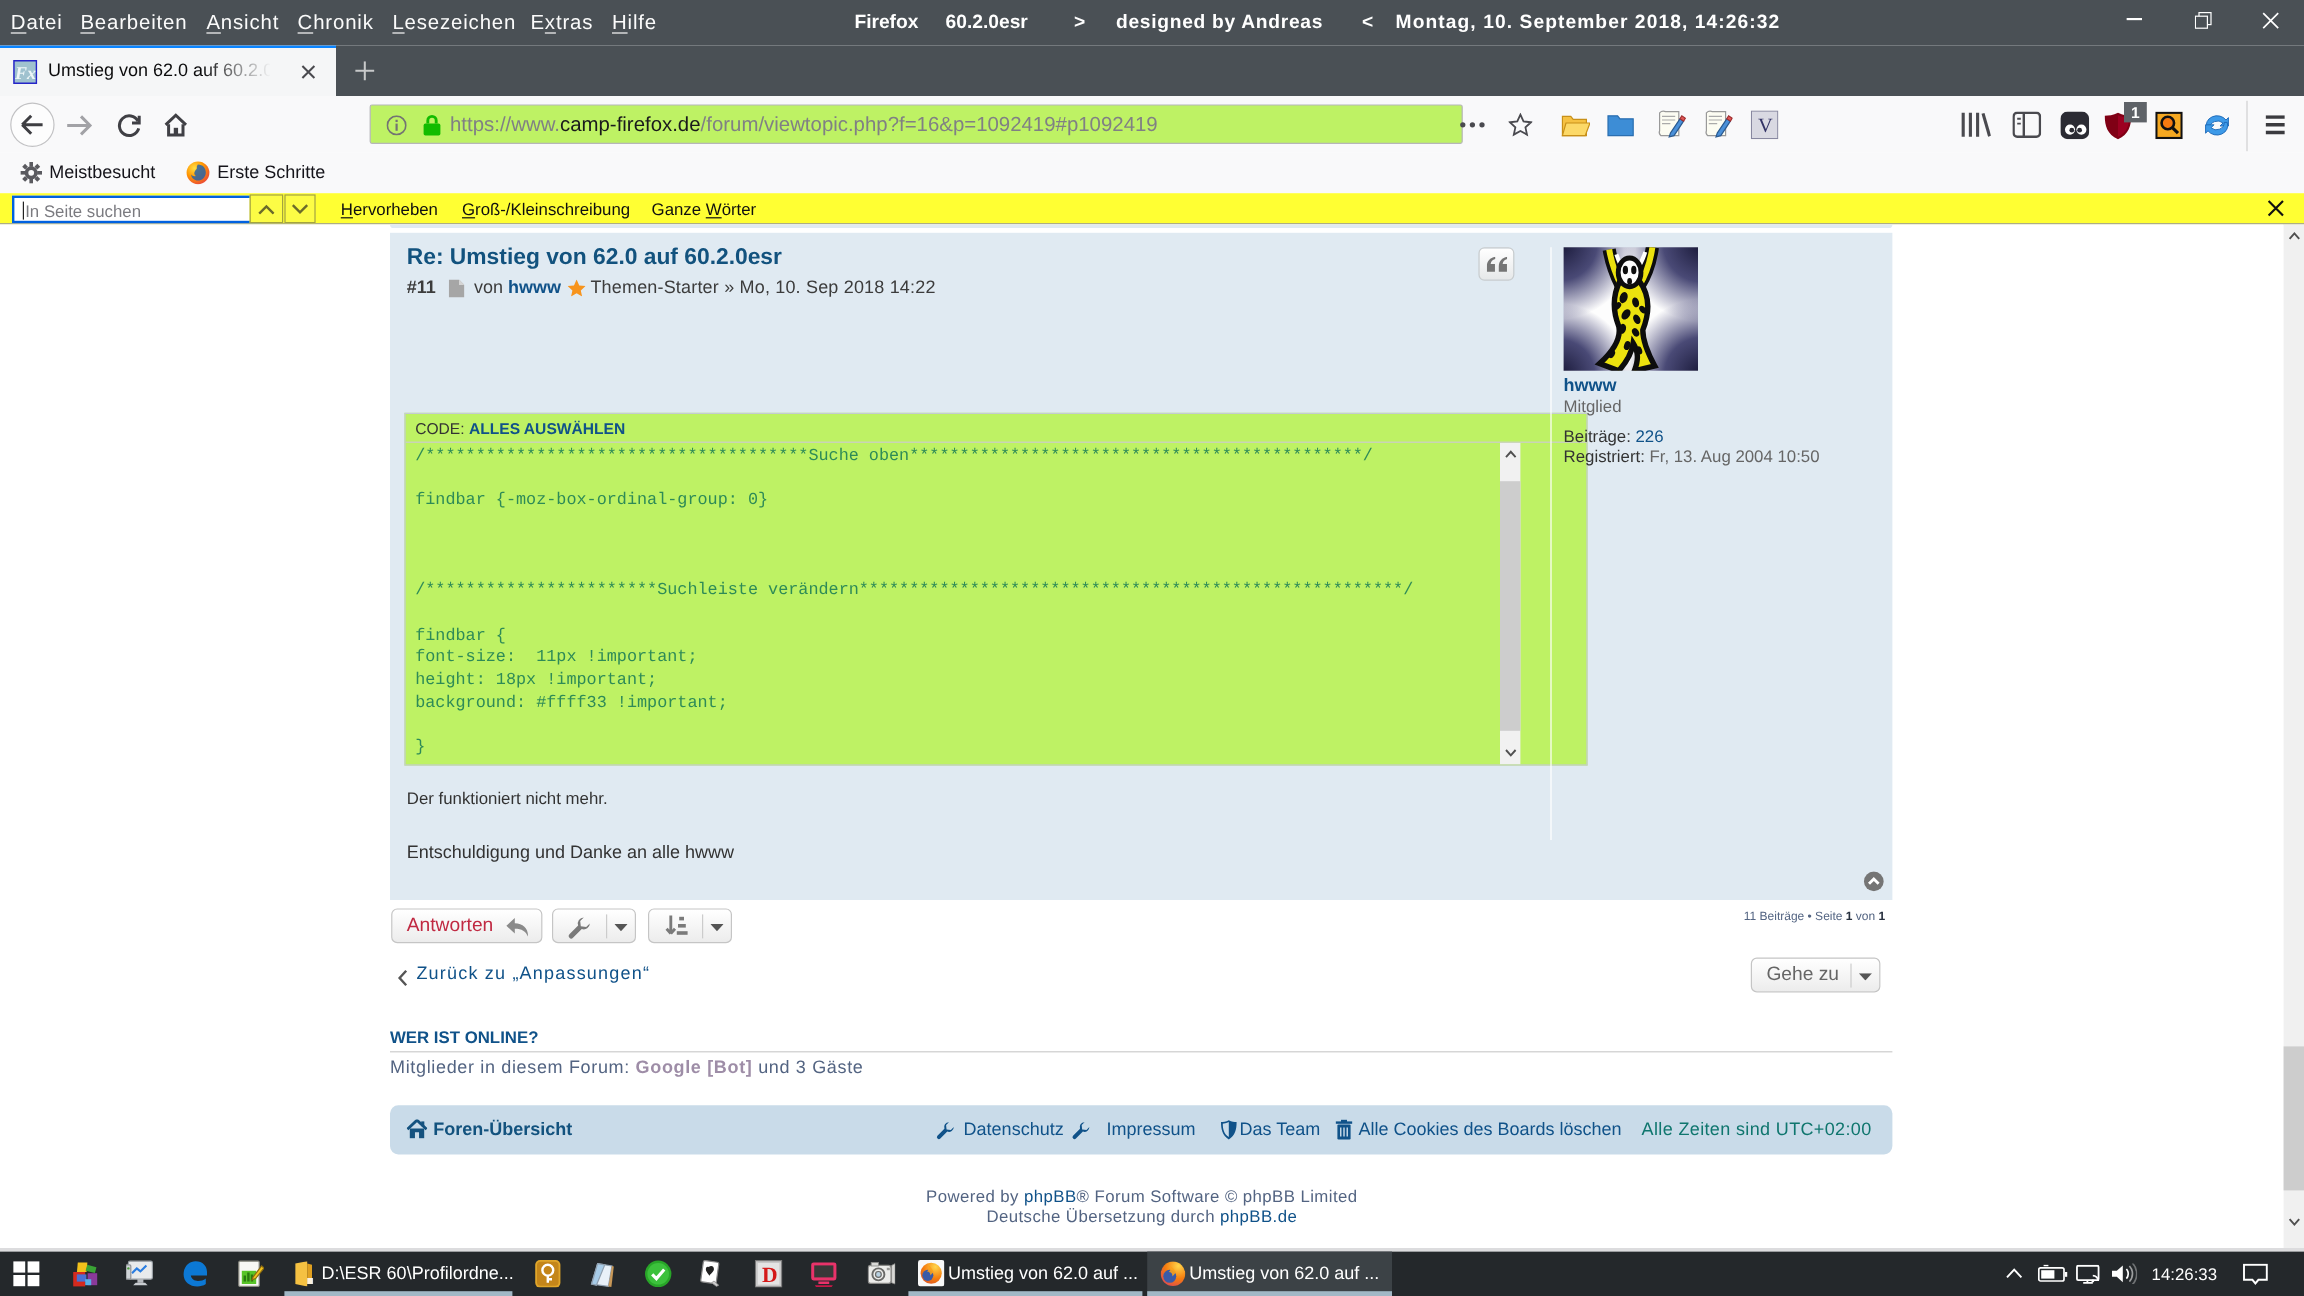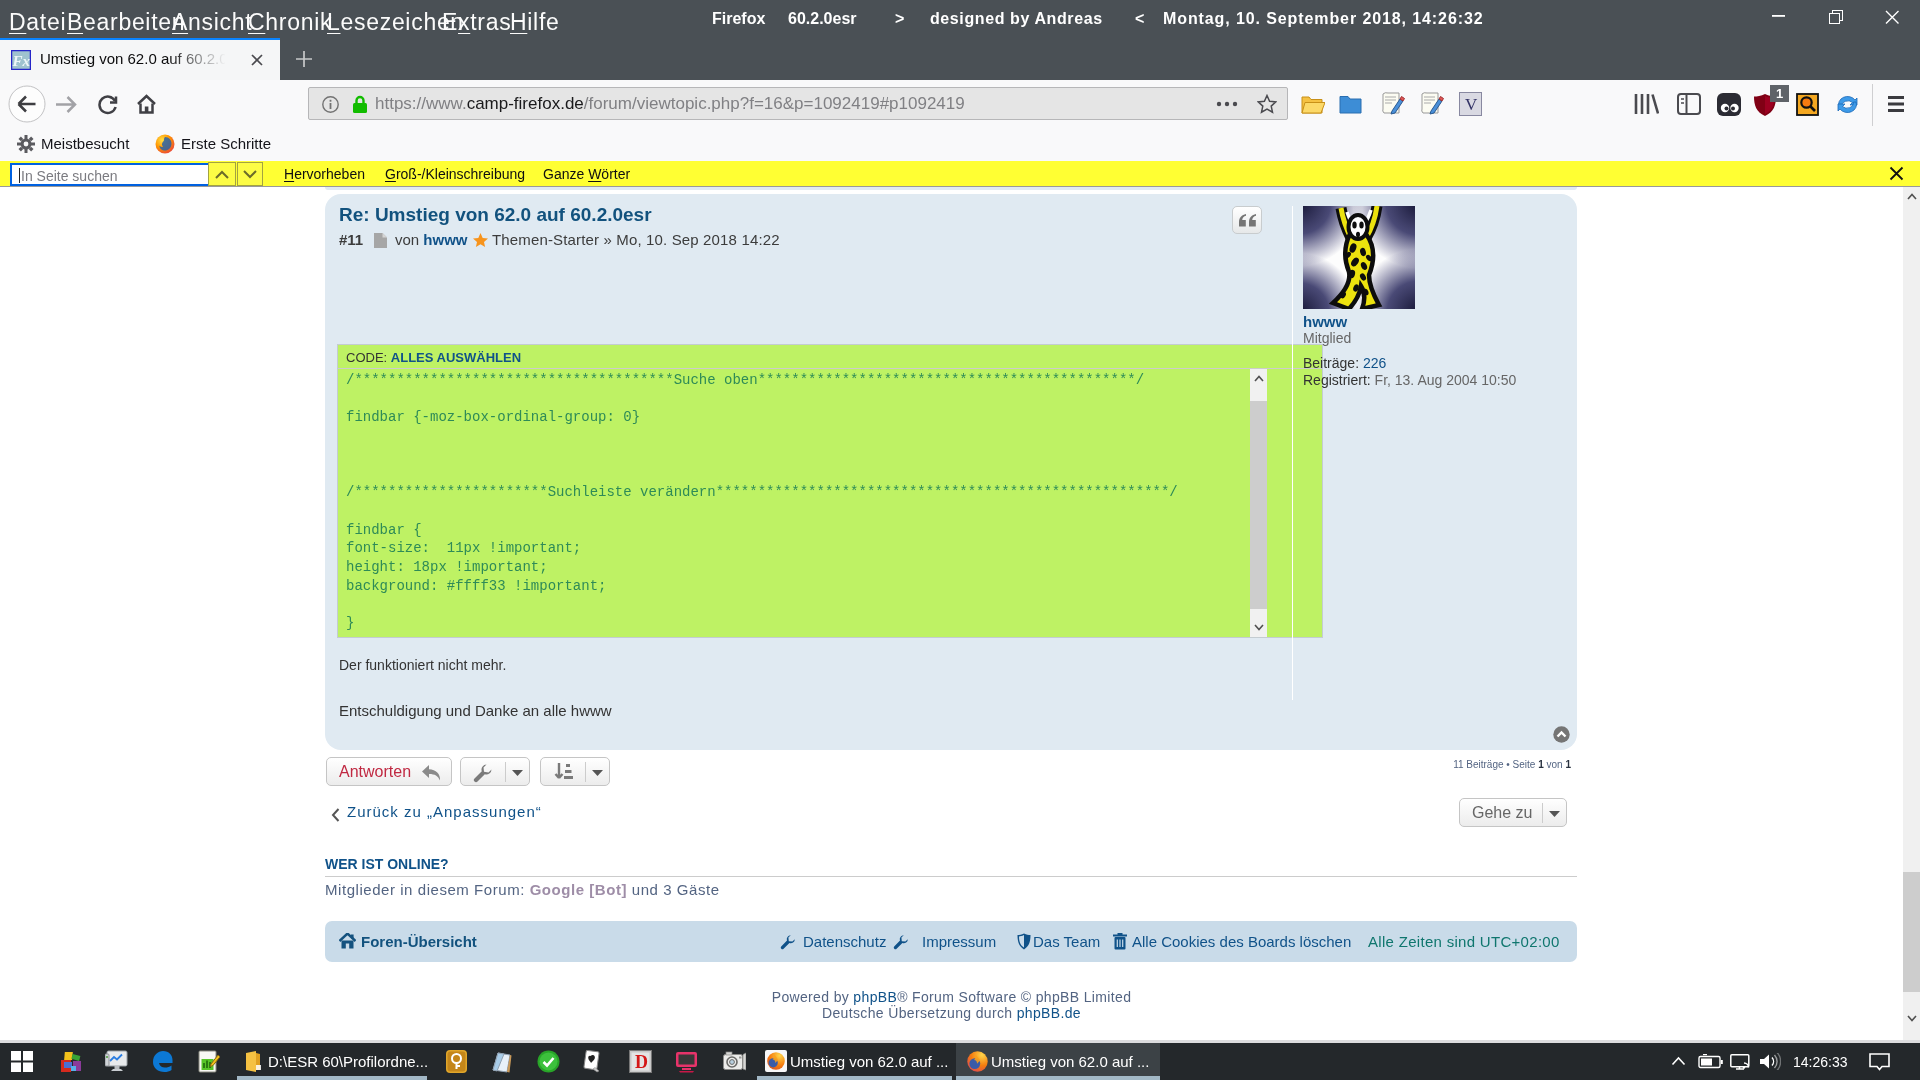--- a/index.html
+++ b/index.html
@@ -4,52 +4,52 @@
 <style>
 * { margin:0; padding:0; box-sizing:border-box; }
 html,body { width:1920px; height:1080px; overflow:hidden; background:#fff;
   font-family:"Liberation Sans", sans-serif; }
 #stage { position:relative; width:1920px; height:1080px; }
 .abs { position:absolute; }
 svg { display:block; }
 
 
 #titlebar { left:0; top:0; width:1920px; height:38px; background:#4a5055; }
-.menuitem { position:absolute; top:9px; font-size:23px; color:#fbfbfb; letter-spacing:0.7px; }
+.menuitem { position:absolute; top:9px; font-size:17px; color:#fbfbfb; letter-spacing:0.7px; }
 .menuitem u { text-decoration-thickness:1px; text-underline-offset:3px; }
 .wseg { position:absolute; top:10px; font-size:16px; font-weight:bold; color:#fff; }
 
 
 #tabbar { left:0; top:38px; width:1920px; height:42px; background:#4a5055; }
 #tab { position:absolute; left:0; top:0; width:280px; height:42px; background:#f5f6f7; border-top:2px solid #0a84ff; }
 #tabtitle { position:absolute; left:40px; top:10px; font-size:15px; color:#0c0c0d; width:185px; overflow:hidden; white-space:nowrap; }
 #tabfade { position:absolute; left:168px; top:0; width:58px; height:40px; background:linear-gradient(90deg, rgba(245,246,247,0), #f5f6f7); }
 
 
 #navbar { left:0; top:80px; width:1920px; height:47px; background:#f9f9fa; }
-#urlbar { position:absolute; left:308px; top:7px; width:980px; height:33px; background:#e5e5e5; border:1px solid #b6b6b8; border-radius:2px; }
+#urlbar { position:absolute; left:308px; top:7px; width:911px; height:33px; background:#bef264; border:1px solid #b6b6b8; border-radius:2px; }
 #urltext { position:absolute; left:66px; top:6px; font-size:17px; color:#808084; white-space:nowrap; }
 #urltext b { color:#1a1a1c; font-weight:normal; }
 
 
 #bmbar { left:0; top:127px; width:1920px; height:34px; background:#f9f9fa; }
 .bmtext { position:absolute; top:8px; font-size:15px; color:#15141a; }
 
 
 #findbar { left:0; top:161px; width:1920px; height:26px; background:#ffff33; border-bottom:1px solid #999; }
 #findinput { position:absolute; left:10px; top:2px; width:208px; height:23px; background:#fff; border:2px solid #0061e0; }
 #findph { position:absolute; left:9px; top:3px; font-size:14px; color:#7b7b80; }
 .findbtn { position:absolute; top:1px; width:31px; height:24px; background:#fcfc45; border:1px solid #a3a340; }
 .findlabel { position:absolute; top:5px; font-size:14px; color:#0f0f10; }
 .findlabel u { text-underline-offset:2px; }
 
 
 #content { left:0; top:187px; width:1903px; height:856px; background:#fff; }
 
-.panel { position:absolute; left:325px; width:1252px; background:#e0eaf2; border-radius:16px; }
+.panel { position:absolute; left:325px; width:1252px; background:#e0eaf2; border-radius:0; }
 #postpanel { top:7px; height:556px; }
 h3.posttitle { position:absolute; left:14px; top:10px; font-size:19px; font-weight:bold; color:#12527e; }
 .blue { color:#105289; }
 a { text-decoration:none; }
 .meta { position:absolute; top:37px; font-size:15px; color:#3c3c3c; }
 
 #codebox { position:absolute; left:12px; top:150px; width:986px; background:#bef264; border:1px solid #c4ccd1; }
 #codehead { height:24px; font-size:13px; color:#333; padding:5px 0 0 8px; border-bottom:1px solid #ccc; }
 #codebody { position:relative; height:268px; font-family:"Liberation Mono",monospace; font-size:14px; color:#2e8b57; line-height:18.7px; padding:2px 0 0 8px; white-space:pre; overflow:hidden; }
 

